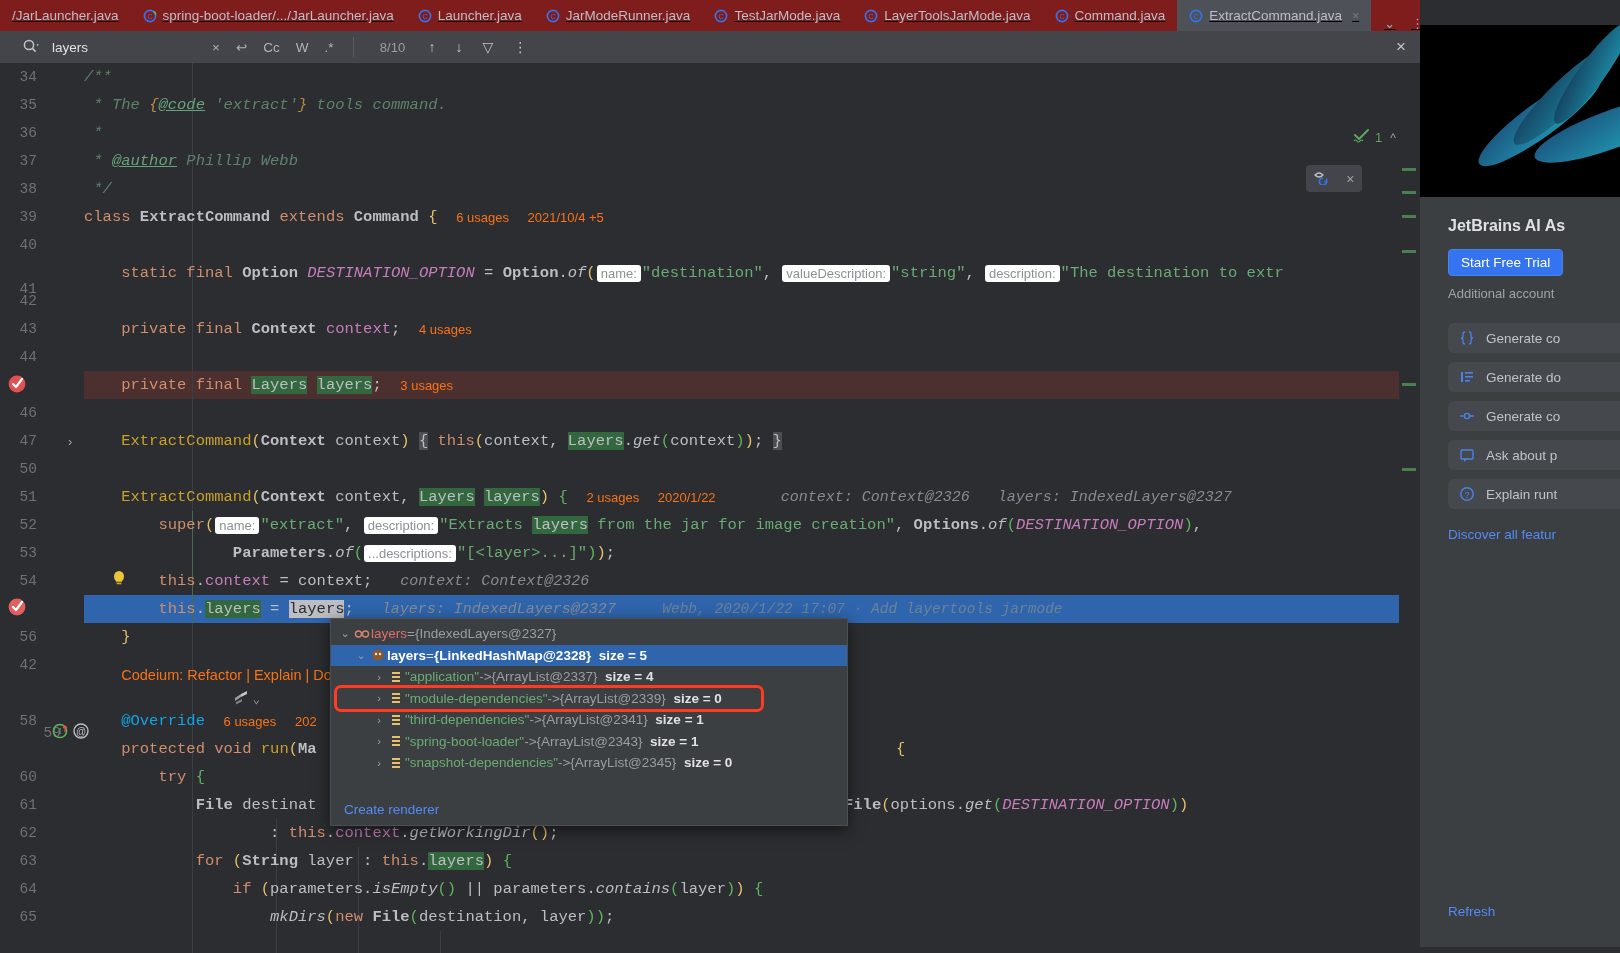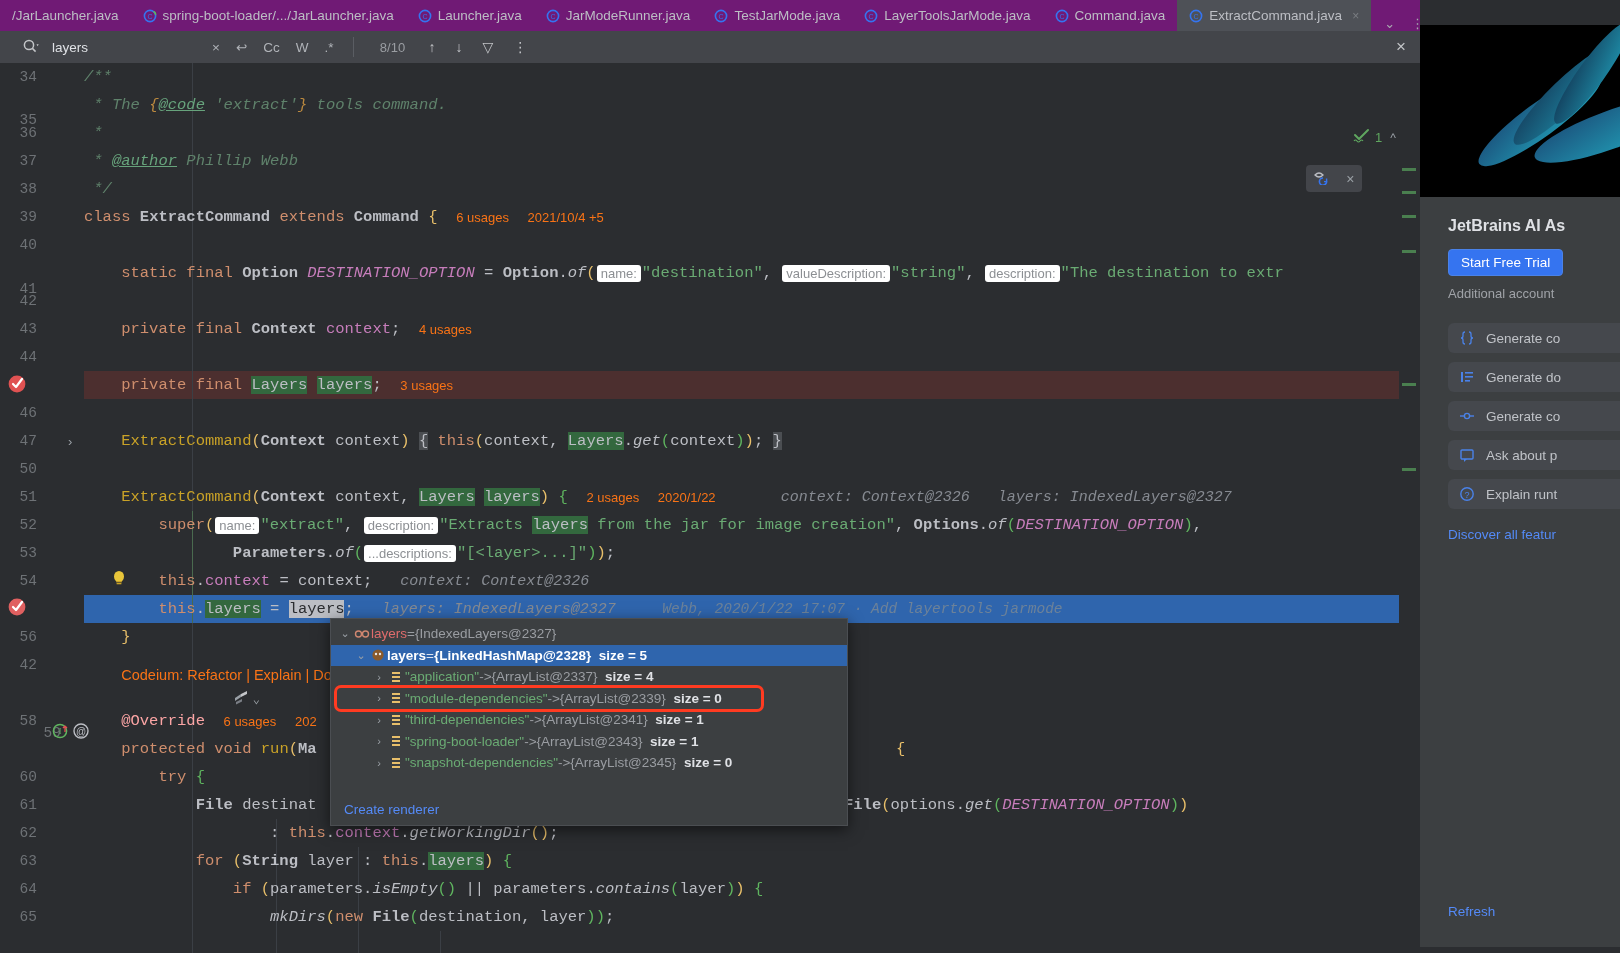--- a/index.html
+++ b/index.html
@@ -7,22 +7,23 @@
     width: 1620px; height: 953px;
     background: #2b2d30;
     font-family: "Liberation Sans", sans-serif;
     overflow: hidden;
   }
   #app { position: relative; width: 1620px; height: 953px; }
 
   
   .tabbar {
     position: absolute; left: 0; top: 0; width: 1420px; height: 31px;
-    background: #701a75; display: flex; align-items: flex-end;
+    background: #7f1d1d; display: flex; align-items: flex-end;
     overflow: hidden;
+    text-decoration: underline;
   }
   .tab {
     display: flex; align-items: center; gap: 6px;
     padding: 0 12px; height: 31px;
     color: #bcbec4; font-size: 13.5px; white-space: nowrap;
     cursor: default;
   }
   .tab.active { background: #4e5157; }
   .tab .tclose { color: #7a7d82; font-size: 12px; margin-left: 4px; }
   .jicon { width: 14px; height: 14px; flex: 0 0 14px; position: relative; }
@@ -91,21 +92,21 @@
   
   .kw   { color: #cf8e6d; }
   .cls  { color: #bcbec4; font-weight: bold; }
   .str  { color: #6aab73; }
   .doc  { color: #5f826b; font-style: italic; }
   .doctag { color: #67a37c; font-style: italic; text-decoration: underline; }
   .docbrace { color: #bc8a3f; font-style: italic; }
   .fld  { color: #c77dbb; }
   .stfld{ color: #c77dbb; font-style: italic; }
   .mth  { color: #bcbec4; font-style: italic; }
-  .anno { color: #fca5a5; text-align: right; }
+  .anno { color: #0ea5e9; text-align: right; }
   .op   { color: #bcbec4; }
   .yel  { color: #c9a227; }
   .ident{ color: #bcbec4; }
   .brA  { color: #e8bf6a; }
   .brB  { color: #5fb55f; }
   .kwthis { color: #cf8e6d; }
 
   .hint {
     background: #ffffff; color: #8c8f93; font-size: 13px;
     font-family: "Liberation Sans", sans-serif;
@@ -335,21 +336,21 @@
     <div class="indent green" style="left:192px; top:448px; height:112px;"></div>
     <div class="indent" style="left:192px; top:700px; height:190px;"></div>
     <div class="indent" style="left:276px; top:756px; height:134px;"></div>
     <div class="indent" style="left:358px; top:784px; height:106px;"></div>
     <div class="indent" style="left:440px; top:868px; height:22px;"></div>
 
     <div class="gutter">
       <div class="gutter-line" style="top:0px;">
           <span class="lnum">34</span>
         </div>
-      <div class="gutter-line" style="top:43px;">
+      <div class="gutter-line" style="top:28px;">
           <span class="lnum">35</span>
         </div>
       <div class="gutter-line" style="top:56px;">
           <span class="lnum">36</span>
         </div>
       <div class="gutter-line" style="top:84px;">
           <span class="lnum">37</span>
         </div>
       <div class="gutter-line" style="top:112px;">
           <span class="lnum">38</span>

